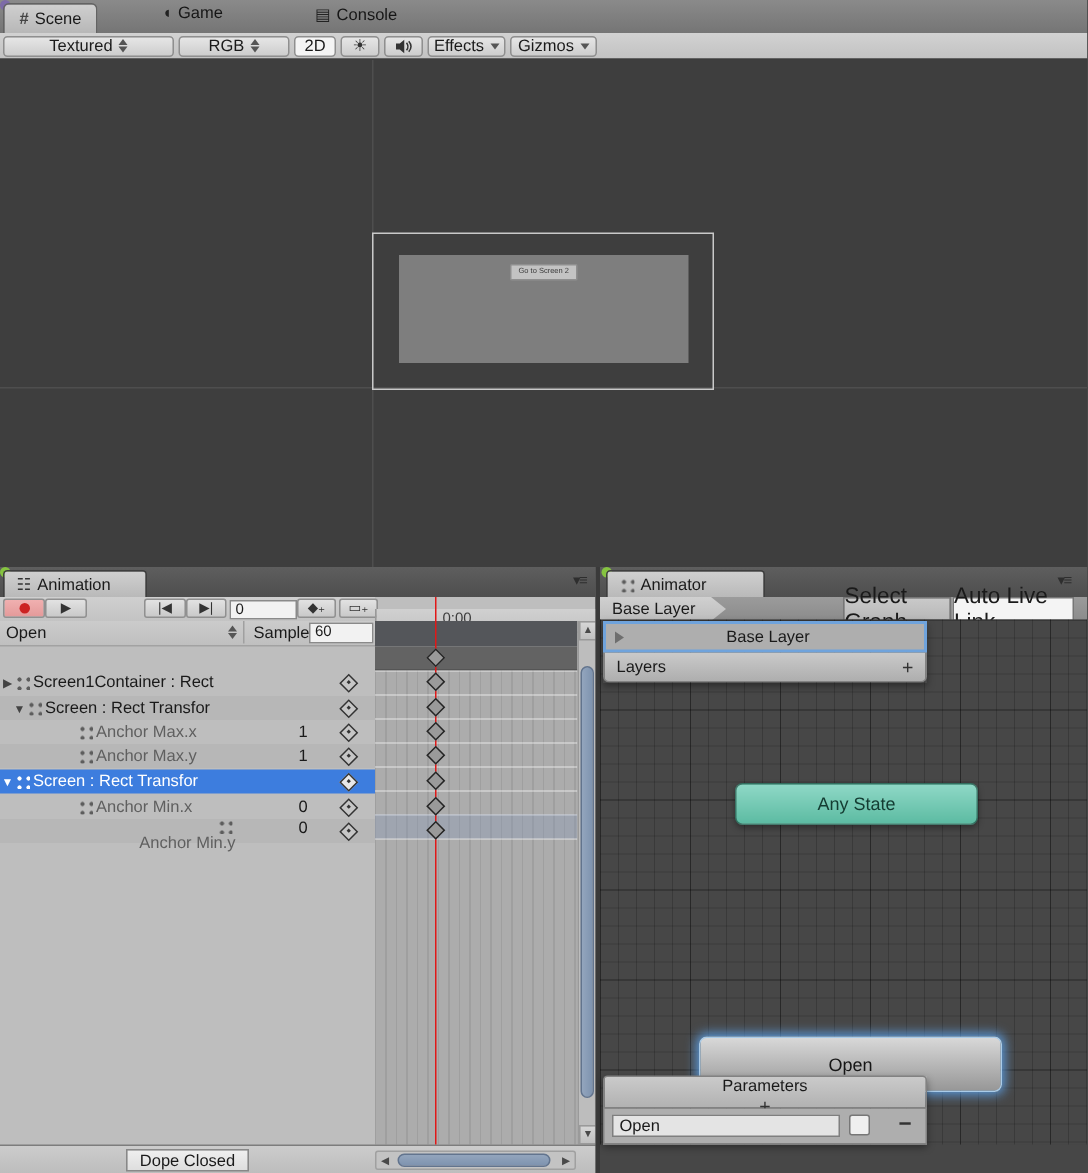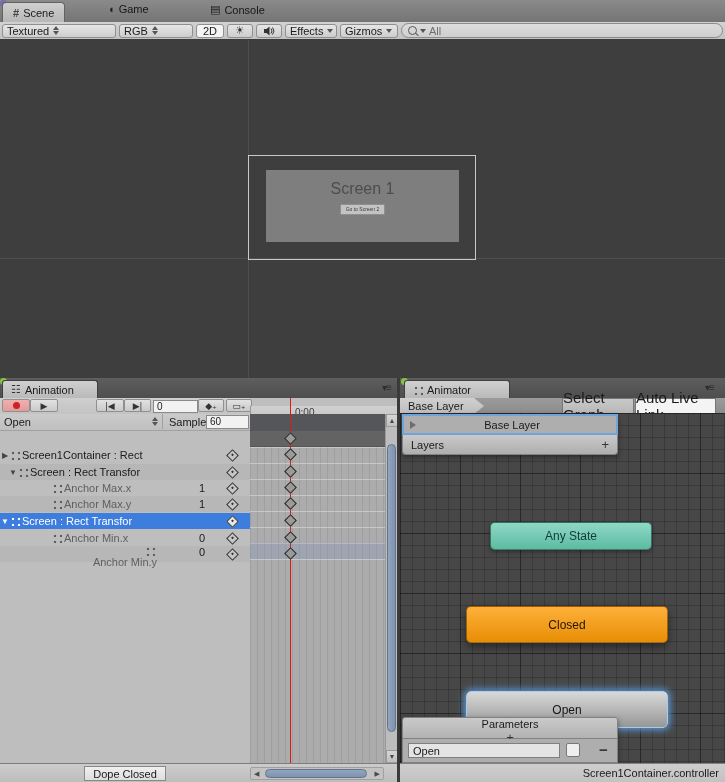--- a/index.html
+++ b/index.html
@@ -12,21 +12,21 @@
   .toptabs{left:0;top:0;width:725px;height:22px;background:linear-gradient(#8a8a8a,#757575);}
   .tab-active{background:linear-gradient(#cfcfcf,#b6b6b6);border:1px solid #636363;border-bottom:none;
               border-radius:4px 4px 0 0;display:flex;align-items:center;gap:4px;padding:0 10px;}
   .tab-plain{display:flex;align-items:center;gap:4px;color:#161616;}
   .dot{width:7px;height:7px;border-radius:50%;}
 
   
   .scenebar{left:0;top:22px;width:725px;height:18px;background:linear-gradient(#d2d2d2,#c2c2c2);
             border-bottom:1px solid #3c3c3c;display:flex;align-items:center;gap:3px;padding:0 2px;box-sizing:border-box;}
   .tbtn{height:14px;background:linear-gradient(#e6e6e6,#cdcdcd);border:1px solid #8f8f8f;border-radius:3px;
-        display:flex;align-items:center;justify-content:flex-start;padding:0 4px;box-sizing:border-box;font-size:11px;}
+        display:flex;align-items:center;justify-content:center;padding:0 4px;box-sizing:border-box;font-size:11px;}
   .updown{display:inline-flex;flex-direction:column;align-items:center;margin-left:4px;}
   .updown i{display:block;width:0;height:0;border:3px solid transparent;}
   .updown i.u{border-bottom:4px solid #555;margin-bottom:1px;}
   .updown i.d{border-top:4px solid #555;}
   .caret{width:0;height:0;border:3px solid transparent;border-top:4px solid #555;margin-left:4px;margin-top:3px;}
   .searchpill{flex:1;height:13px;border:1px solid #8a8a8a;border-radius:8px;background:linear-gradient(#dcdcdc,#cfcfcf);
               display:flex;align-items:center;padding:0 6px;gap:3px;color:#6e6e6e;}
   .mag{width:7px;height:7px;border:1px solid #555;border-radius:50%;position:relative;}
   .mag::after{content:"";position:absolute;width:4px;height:1px;background:#555;left:6px;top:7px;transform:rotate(45deg);}
 
@@ -214,33 +214,27 @@
       </svg>
     </div>
     <div class="tbtn" style="width:52px;">
       <span>Effects</span>
       <span class="caret"></span>
     </div>
     <div class="tbtn" style="width:58px;">
       <span>Gizmos</span>
       <span class="caret"></span>
     </div>
-    <div class="searchpill">
-      <span class="mag"></span>
-      <span class="caret" style="margin:3px 0 0 0;"></span>
-      <span>All</span>
-    </div>
   </div>
 
   <div class="abs sceneview">
     <div class="abs gridv"></div>
     <div class="abs gridh"></div>
     <div class="abs canvasrect"></div>
     <div class="abs screenpanel">
-      <div class="screen-title">Screen 1</div>
       <div class="screen-btn">Go to Screen 2</div>
     </div>
   </div>
 
   <div class="abs animpanel">
     <div class="paneltabbar">
       <div class="abs dot" style="left:0;top:0;background:#86c440;"></div>
       <div class="ptab" style="left:2px;width:96px;">
         <span style="color:#333;">☷</span>
         <span>Animation</span>
@@ -388,23 +382,20 @@
       </div>
       <div class="graphbtn" style="left:235px;width:81px;background:#f4f4f4;">
         <span>Auto Live Link</span>
       </div>
     </div>
 
     <div class="animator-grid">
       <div class="node anystate">
         <span>Any State</span>
       </div>
-      <div class="node closed">
-        <span>Closed</span>
-      </div>
       <div class="node open">
         <span>Open</span>
       </div>
     </div>
 
     <div class="layerswidget">
       <div class="baselayer-item">
         <span class="tri"></span>
         <span class="lbl">Base Layer</span>
       </div>
@@ -419,18 +410,15 @@
         <span>Parameters</span>
         <span class="plus">+</span>
       </div>
       <div class="paramsbody">
         <div class="paramfield">Open</div>
         <div class="paramchk"></div>
         <span class="paramminus">−</span>
       </div>
     </div>
 
-    <div class="statusbar">
-      <span>Screen1Container.controller</span>
-    </div>
   </div>
 
 </div>
 
 </body></html>

